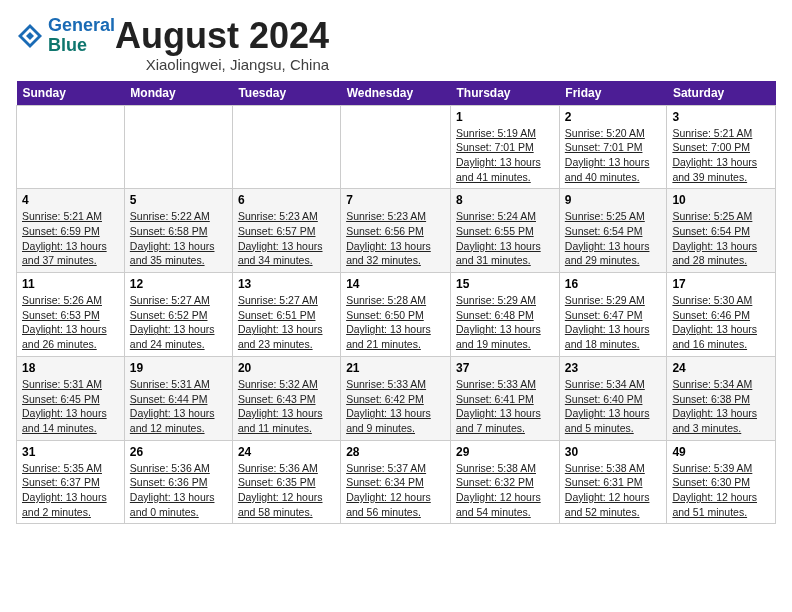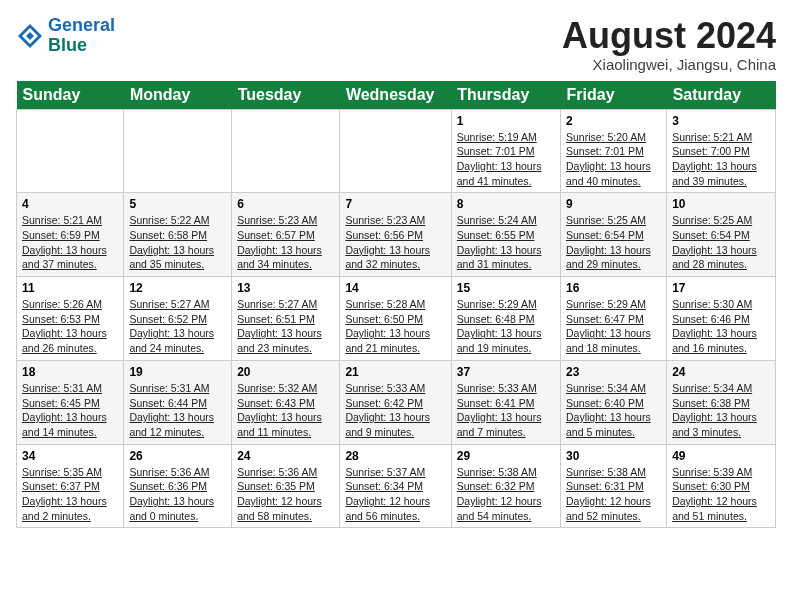--- a/index.html
+++ b/index.html
@@ -5,21 +5,20 @@
     * { box-sizing: border-box; margin: 0; padding: 0; }
     body {
       font-family: Arial, sans-serif;
       background: #fff;
       width: 792px;
       min-height: 612px;
       padding: 16px;
     }
     .header {
       display: flex;
-      justify-content: space-between;
       align-items: flex-start;
       margin-bottom: 8px;
     }
     .logo {
       display: flex;
       align-items: center;
       gap: 4px;
     }
     .logo-text {
       font-size: 18px;
@@ -35,37 +34,36 @@
       height: 28px;
     }
     .title-block {
       text-align: right;
     }
     .month-year {
       font-size: 36px;
       font-weight: bold;
       color: #222;
       line-height: 1.1;
-      margin-left: 8px;
     }
     .location {
       font-size: 15px;
       color: #404040;
     }
     table {
       width: 100%;
       border-collapse: collapse;
       font-size: 11px;
     }
     thead tr th {
-      background-color: #15803d;
+      background-color: #4c1d95;
       color: #fff;
       text-align: left;
       padding: 5px 6px;
-      font-size: 16px;
+      font-size: 12px;
       font-weight: bold;
     }
     tbody tr td {
       vertical-align: top;
       padding: 4px 5px;
       border: 1px solid #ccc;
       width: 113px;
       min-height: 80px;
       background: #fff;
     }
@@ -225,21 +223,21 @@
           <span class="day-num">23</span>
           <div class="day-info">Sunrise: 5:34 AM<br>Sunset: 6:40 PM<br>Daylight: 13 hours<br>and 5 minutes.</div>
         </td>
         <td>
           <span class="day-num">24</span>
           <div class="day-info">Sunrise: 5:34 AM<br>Sunset: 6:38 PM<br>Daylight: 13 hours<br>and 3 minutes.</div>
         </td>
       </tr>
       <tr>
         <td>
-          <span class="day-num">34</span>
+          <span class="day-num">31</span>
           <div class="day-info">Sunrise: 5:35 AM<br>Sunset: 6:37 PM<br>Daylight: 13 hours<br>and 2 minutes.</div>
         </td>
         <td>
           <span class="day-num">26</span>
           <div class="day-info">Sunrise: 5:36 AM<br>Sunset: 6:36 PM<br>Daylight: 13 hours<br>and 0 minutes.</div>
         </td>
         <td>
           <span class="day-num">24</span>
           <div class="day-info">Sunrise: 5:36 AM<br>Sunset: 6:35 PM<br>Daylight: 12 hours<br>and 58 minutes.</div>
         </td>

